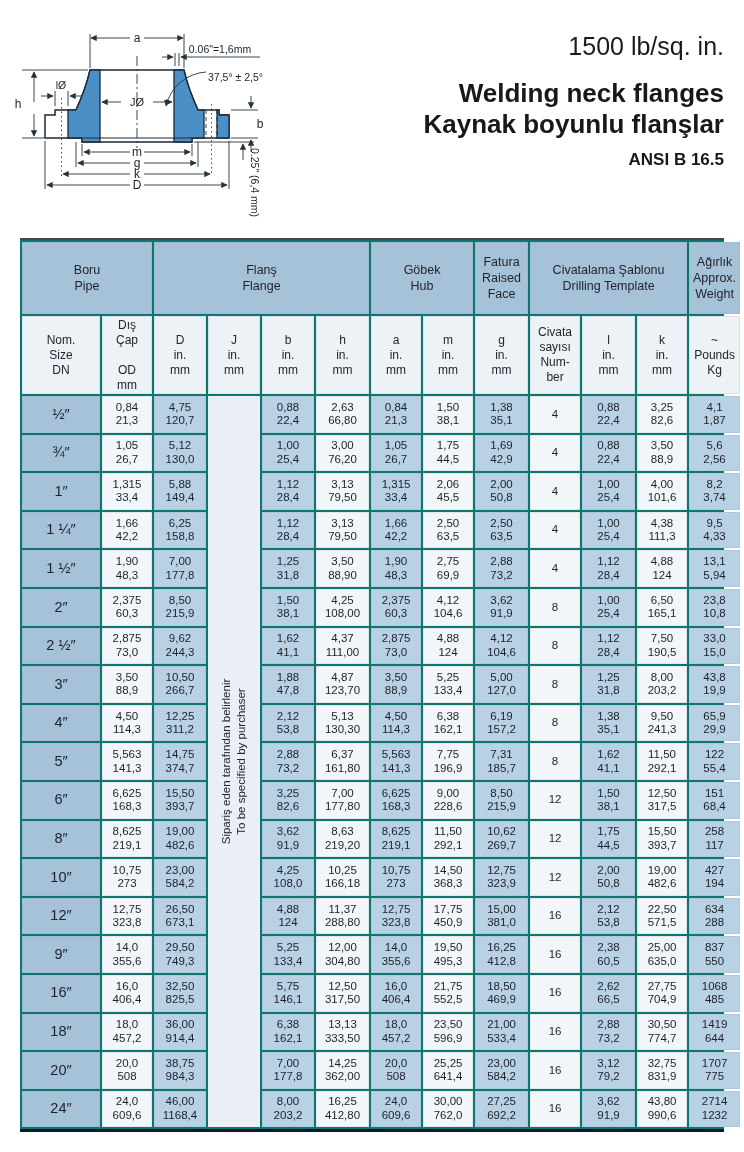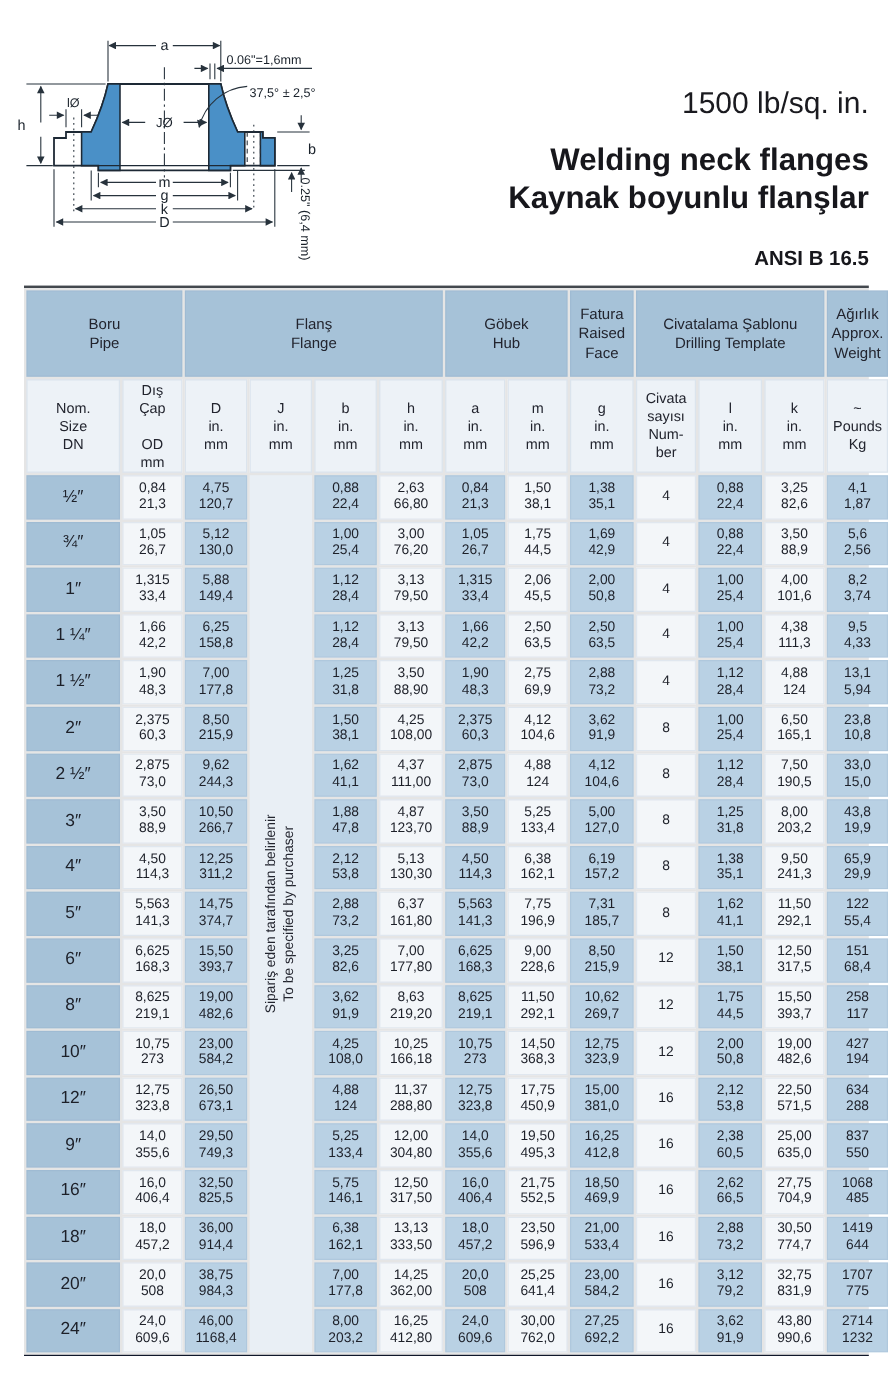--- a/index.html
+++ b/index.html
@@ -1,30 +1,30 @@
 <!DOCTYPE html>
 <html><head>
 <meta charset="utf-8">
 <style>
   html,body{margin:0;padding:0;background:#fff;}
   body{font-family:"Liberation Sans",sans-serif;color:#1d2029;}
   .page{position:relative;width:744px;height:1152px;background:#ffffff;overflow:hidden;}
 
   
   .titles{position:absolute;top:32px;right:20px;text-align:right;}
-  .t-press{font-size:25px;font-weight:400;color:#1a1a1f;margin-top:40px;}
+  .t-press{font-size:25px;font-weight:400;color:#1a1a1f;}
   .t-main{font-size:26px;font-weight:700;line-height:31px;margin-top:17px;color:#17171c;}
-  .t-ansi{font-size:17px;font-weight:700;margin-top:26px;color:#17171c;}
+  .t-ansi{font-size:17px;font-weight:700;margin-top:10px;color:#17171c;}
 
   
   .diagram{position:absolute;left:8px;top:20px;}
 
   
   .table-wrap{position:absolute;left:20px;top:238px;width:704px;
-              border-top:2px solid #43484e;border-bottom:1px solid #0f172a;background:#e5e5e5;}
+              border-top:2px solid #43484e;border-bottom:3px solid #0f172a;background:#0f766e;}
   table{border-collapse:separate;border-spacing:2px;width:704px;table-layout:fixed;}
   th,td{padding:0;text-align:center;vertical-align:middle;font-weight:400;
         box-shadow:inset 0 0 0 1px rgba(125,158,188,.16);}
   .grp{background:#a6c2d8;height:72px;font-size:12.5px;line-height:16px;color:#22242e;}
   .sub{background:#edf2f7;height:78px;font-size:12px;line-height:15px;color:#22242e;}
   .grp div,.sub div{white-space:pre-line;}
   tbody td{height:36.6px;font-size:11.5px;line-height:13.5px;}
   td.lbl{background:#a6c2d8;font-size:14.5px;}
   td.c-w{background:#f3f6f9;}
   td.c-b{background:#b9d1e4;}

